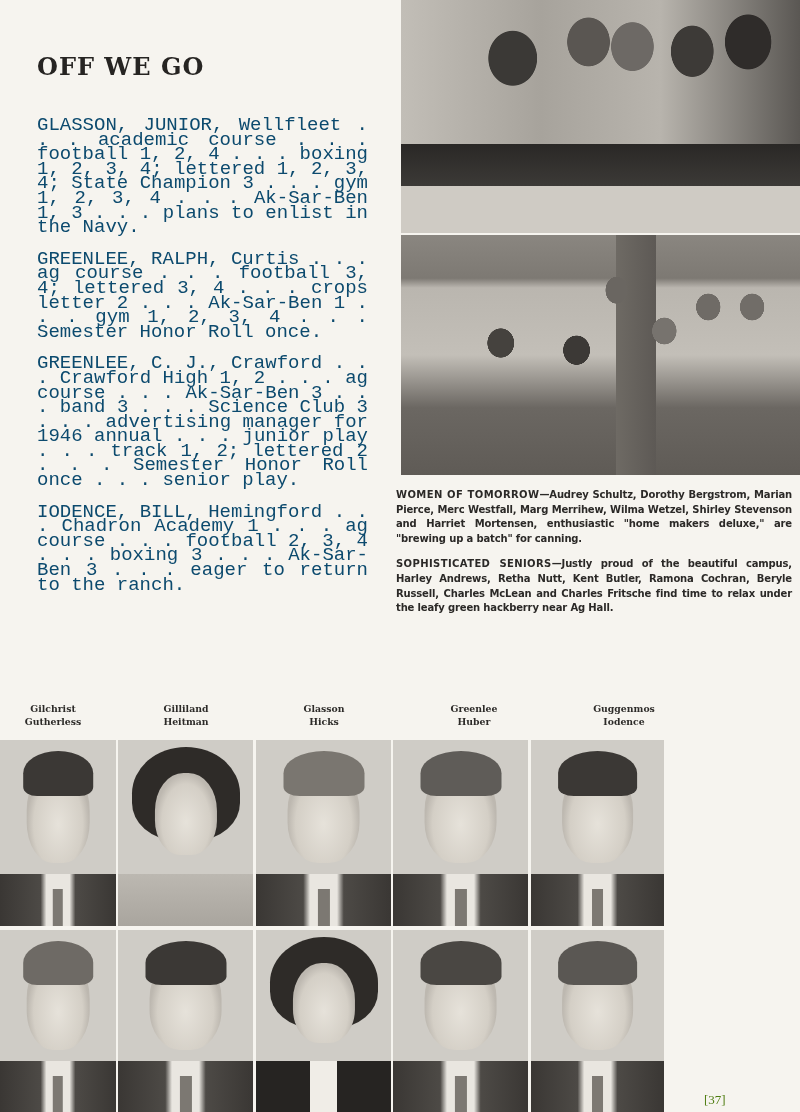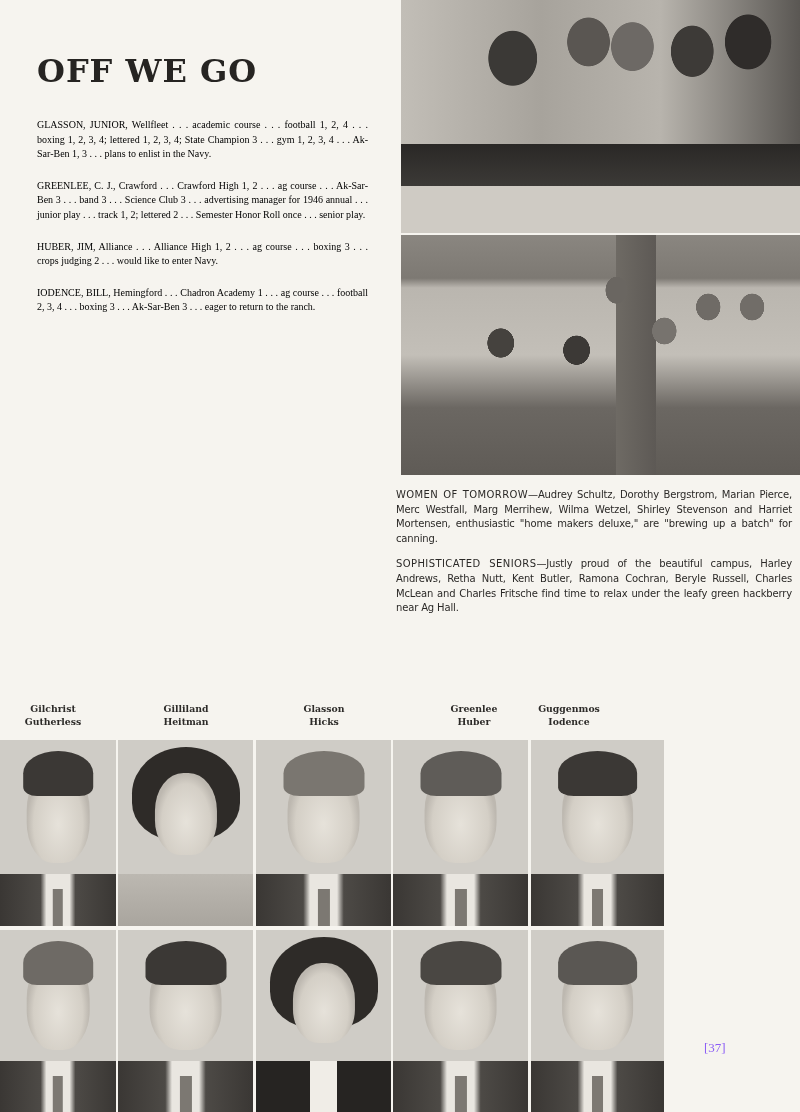--- a/index.html
+++ b/index.html
@@ -8,32 +8,32 @@
     background: #f6f4ef;
     font-family: "DejaVu Serif", "Liberation Serif", serif;
     color: #2a2826;
     position: relative;
   }
   .page { position: absolute; inset: 0; }
 
   .title {
     position: absolute; left: 37px; top: 52px;
     font-family: "DejaVu Serif", serif;
-    font-weight: bold; font-size: 32px; letter-spacing: 1px;
+    font-weight: bold; font-size: 24px; letter-spacing: 1px;
     color: #262422;
   }
 
   .bios {
     position: absolute; left: 37px; top: 118px; width: 331px;
   }
   .bio {
-    font-family: Liberation Serif, serif;
-    font-size: 10px; line-height: 14.6px;
+    font-family: Liberation Mono, monospace;
+    font-size: 19px; line-height: 14.6px;
     text-align: justify; margin-bottom: 17px;
-    color: #000000;
+    color: #0c4a6e;
   }
   .bio .name { font-weight: normal; }
 
   
   .photo {
     position: absolute; overflow: hidden;
     background: #8b8985;
   }
   .photo-canning {
     left: 401px; top: 0; width: 399px; height: 233px;
@@ -59,21 +59,21 @@
       linear-gradient(180deg, #8a8680 0%, #7d7973 18%, #bab6af 22%, #c3bfb8 50%, #6b6762 72%, #5f5b56 100%);
   }
 
   .captions {
     position: absolute; left: 396px; top: 488px; width: 396px;
   }
   .caption {
     font-family: "DejaVu Sans", sans-serif;
     font-size: 10px; line-height: 14.6px;
     text-align: justify; margin-bottom: 11px; color: #2b2927;
-    font-weight: normal; letter-spacing: -0.15px;
+    font-weight: bold; letter-spacing: -0.15px;
   }
   .caption .lead { letter-spacing: 0.4px; }
 
   
   .labels {
     position: absolute; left: 0; top: 702px; width: 680px; height: 36px;
   }
   .label {
     position: absolute; top: 0; width: 110px; text-align: center;
     font-family: "DejaVu Serif", serif; font-weight: bold;
@@ -116,35 +116,35 @@
     background: #7c7872;
   }
   .portrait.fem .suit {
     background: linear-gradient(180deg, #bcb8b1, #a9a59e);
   }
   .portrait.fem2 .suit {
     background: linear-gradient(90deg, #262422 0%, #262422 40%, #f0ede7 40%, #f0ede7 60%, #262422 60%);
   }
 
   .page-number {
-    position: absolute; left: 704px; top: 1040px;
-    font-family: "Liberation Serif", serif; font-size: 13px; color: #8b5cf6;
+    position: absolute; left: 704px; top: 1092px;
+    font-family: "Liberation Serif", serif; font-size: 13px; color: #4d7c0f;
   }
 </style>
 </head>
 <body>
 
 <div class="page">
 
   <h1 class="title">OFF WE GO</h1>
 
   <div class="bios">
     <p class="bio"><span class="name">GLASSON, JUNIOR,</span><span> Wellfleet . . . academic course . . . football 1, 2, 4 . . . boxing 1, 2, 3, 4; lettered 1, 2, 3, 4; State Champion 3 . . . gym 1, 2, 3, 4 . . . Ak-Sar-Ben 1, 3 . . . plans to enlist in the Navy.</span></p>
+    <p class="bio"><span class="name">GREENLEE, RALPH,</span><span> Curtis . . . ag course . . . football 3, 4; lettered 3, 4 . . . crops letter 2 . . . Ak-Sar-Ben 1 . . . gym 1, 2, 3, 4 . . . Semester Honor Roll once.</span></p>
     <p class="bio"><span class="name">GREENLEE, C. J.,</span><span> Crawford . . . Crawford High 1, 2 . . . ag course . . . Ak-Sar-Ben 3 . . . band 3 . . . Science Club 3 . . . advertising manager for 1946 annual . . . junior play . . . track 1, 2; lettered 2 . . . Semester Honor Roll once . . . senior play.</span></p>
-    <p class="bio"><span class="name">HUBER, JIM,</span><span> Alliance . . . Alliance High 1, 2 . . . ag course . . . boxing 3 . . . crops judging 2 . . . would like to enter Navy.</span></p>
     <p class="bio"><span class="name">IODENCE, BILL,</span><span> Hemingford . . . Chadron Academy 1 . . . ag course . . . football 2, 3, 4 . . . boxing 3 . . . Ak-Sar-Ben 3 . . . eager to return to the ranch.</span></p>
   </div>
 
   <div class="photo photo-canning" role="img" aria-label="Eight young women in aprons canning with pressure cookers in a kitchen"></div>
   <div class="photo photo-campus" role="img" aria-label="Seven seniors relaxing on the grass under a hackberry tree"></div>
 
   <div class="captions">
     <p class="caption"><span class="lead">WOMEN OF TOMORROW</span><span>—Audrey Schultz, Dorothy Bergstrom, Marian Pierce, Merc Westfall, Marg Merrihew, Wilma Wetzel, Shirley Stevenson and Harriet Mortensen, enthusiastic "home makers deluxe," are "brewing up a batch" for canning.</span></p>
     <p class="caption"><span class="lead">SOPHISTICATED SENIORS</span><span>—Justly proud of the beautiful campus, Harley Andrews, Retha Nutt, Kent Butler, Ramona Cochran, Beryle Russell, Charles McLean and Charles Fritsche find time to relax under the leafy green hackberry near Ag Hall.</span></p>
   </div>
@@ -159,21 +159,21 @@
         <div>Heitman</div>
       </div>
     <div class="label" style="left:269px;">
         <div>Glasson</div>
         <div>Hicks</div>
       </div>
     <div class="label" style="left:419px;">
         <div>Greenlee</div>
         <div>Huber</div>
       </div>
-    <div class="label" style="left:514px;">
+    <div class="label" style="left:569px;">
         <div>Guggenmos</div>
         <div>Iodence</div>
       </div>
   </div>
 
   <div class="grid">
 
     <div class="portrait" style="left:0;top:2px;width:116px;height:186px;">
         <div class="hair"></div>
         <div class="head"></div>

